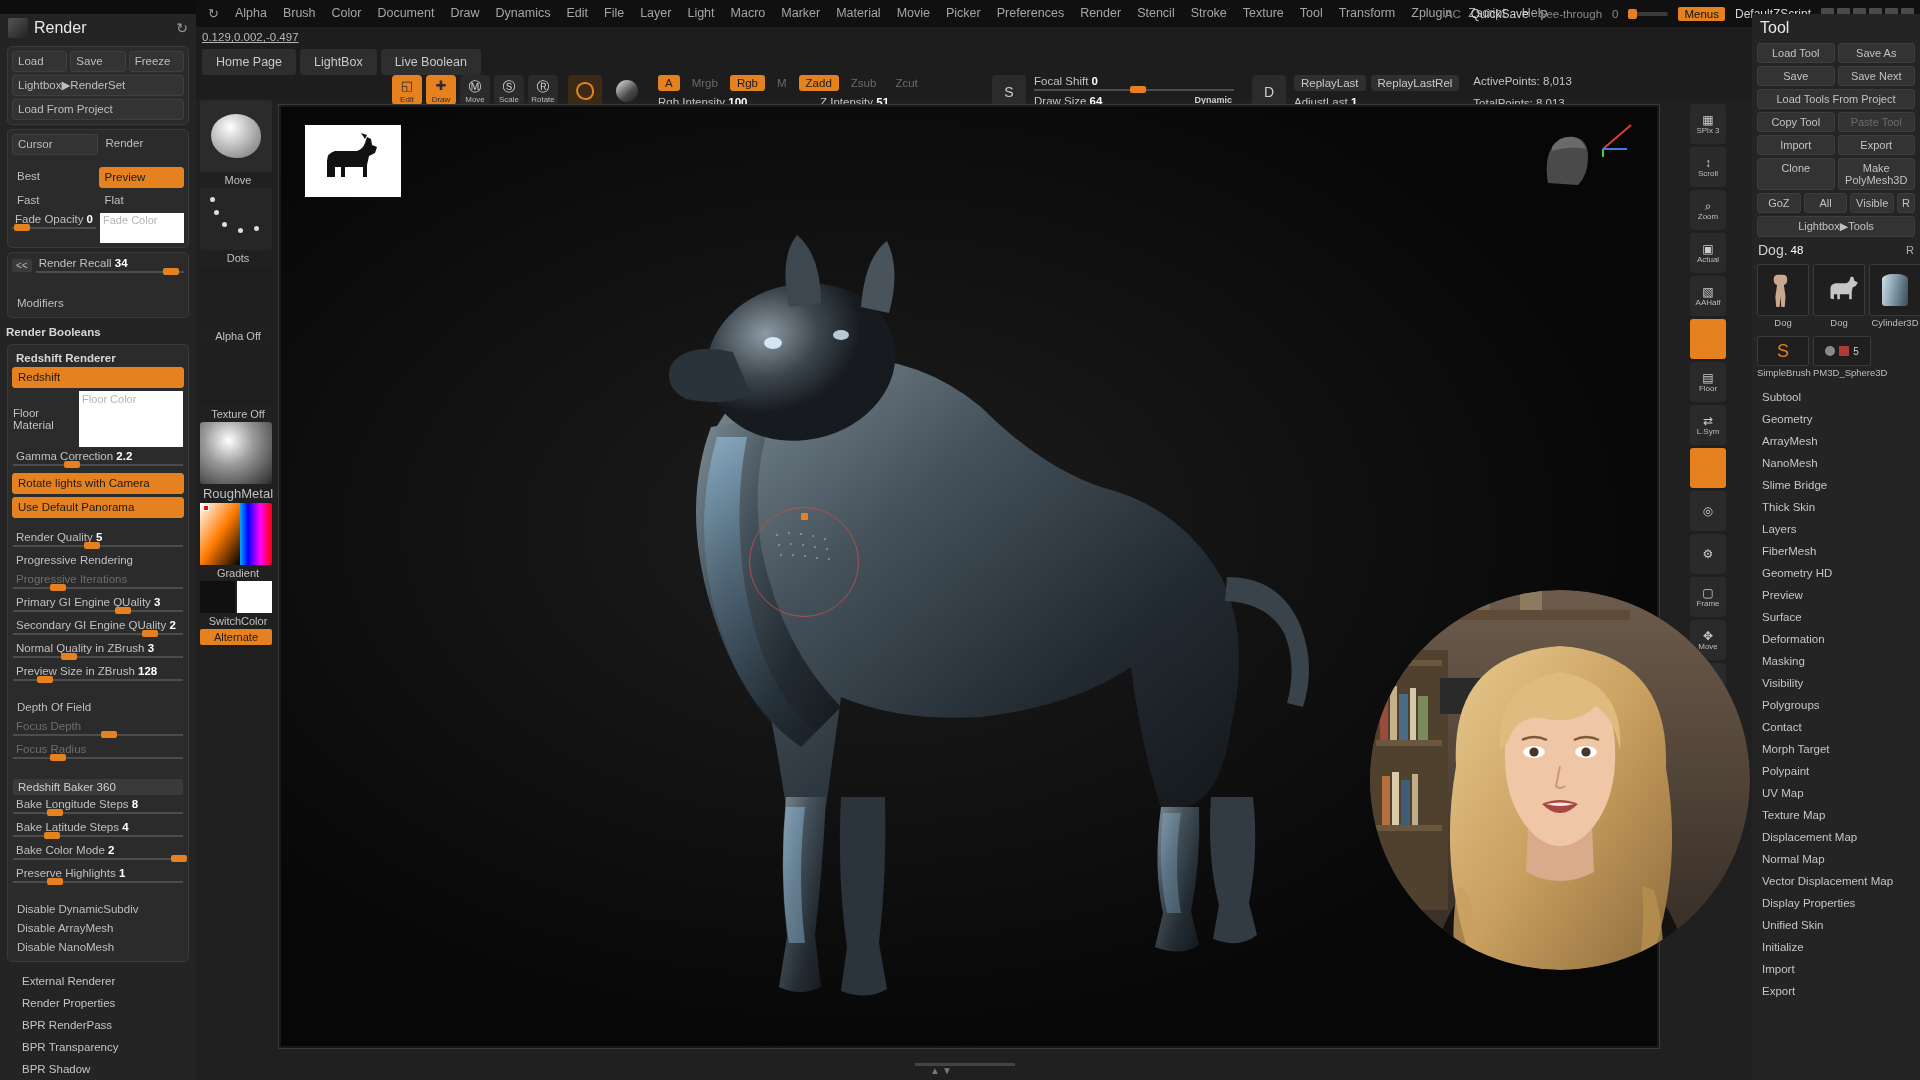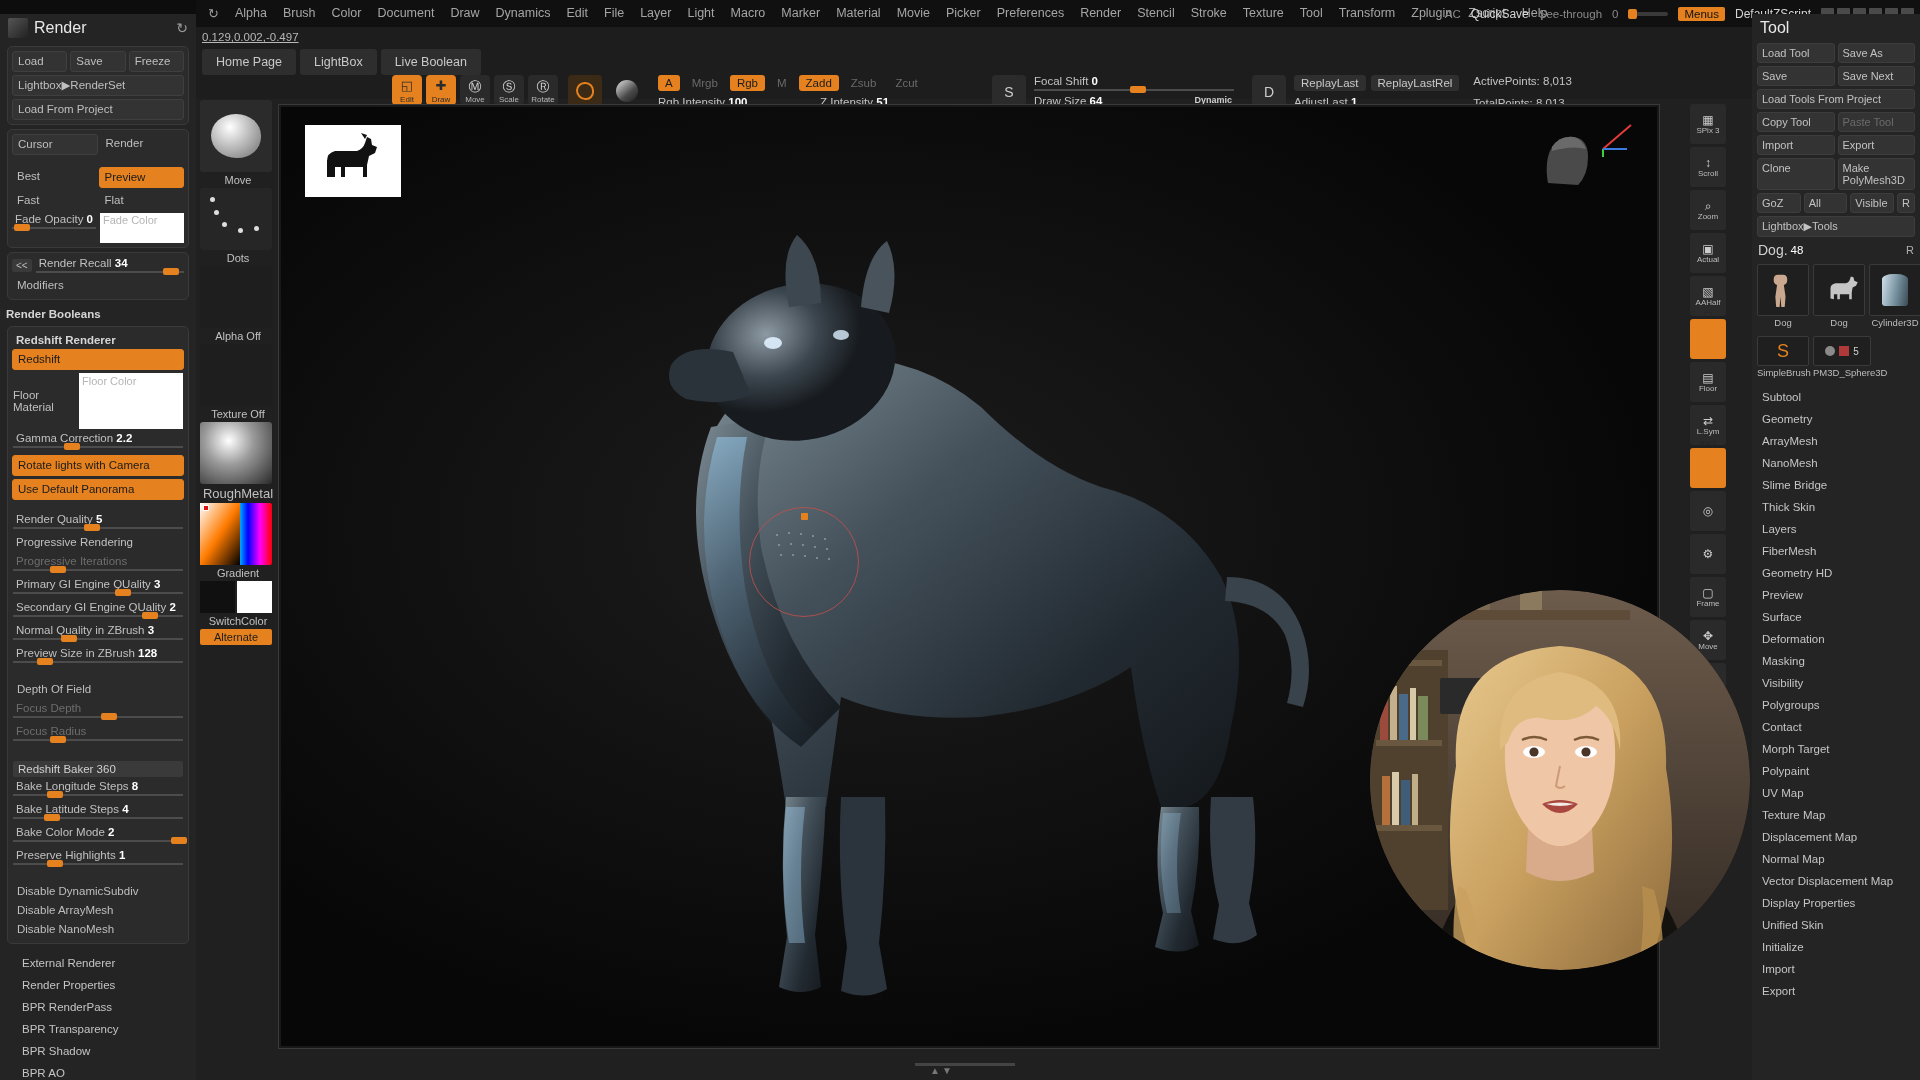--- a/index.html
+++ b/index.html
@@ -92,21 +92,21 @@
   .shelf-btn .sc { font-size:8px; color:#bdbdbd; }
   .shelf-btn.on .sc { color:#2a2a2a;margin-top:40px; }
   .shelf-btn .sg { font-size:12px; color:#ccc; line-height:12px;}
   .shelf-btn.on .sg { color:#242424; }
 
   
   .rightpanel { position:absolute; left:1752px; top:14px; width:168px; height:1066px; background:#242424; }
   .rp-head { font-size:16px; color:#e8e8e8; padding:5px 8px 6px 8px; }
   .rp-row { display:flex; gap:3px; padding:0 5px 3px 5px; }
   .rp-btn { flex:1; background:#333; border:1px solid #3d3d3d; border-radius:3px; font-size:11px;
-    color:#c2c2c2; padding:3px 4px; text-align:left; }
+    color:#c2c2c2; padding:3px 4px; text-align:center; }
   .rp-btn.dim { color:#6b6b6b; }
   .rp-btn.full { flex:none; width:100%; }
   .rp-tools { display:flex; gap:4px; padding:4px 5px; }
   .rp-tool { width:52px; }
   .rp-tool .sw { width:52px; height:52px; background:#2c2c2c; border:1px solid #3a3a3a; border-radius:2px;}
   .rp-tool .nm { font-size:9.5px; color:#bdbdbd; text-align:center; padding-top:1px;}
   .rp-list { padding-top:4px; }
   .rp-item { font-size:11.5px; color:#c5c5c5; padding:5px 10px; }
 
   
@@ -225,21 +225,21 @@
       <div style="display:flex;gap:4px;align-items:center">
         <span style="background:#3a3a3a;border-radius:2px;font-size:10px;color:#bbb;padding:1px 4px">&lt;&lt;</span>
         <div style="flex:1">
           <div class="slider-lbl"><span>Render Recall</span>
             <b>34</b></div>
           <div class="slider-track">
               <i class="slider-knob" style="left:86%"></i>
             </div>
         </div>
       </div>
-      <div class="btn ghost" style="margin-top:3px">Modifiers</div>
+      <div class="btn ghost" style="margin-top:21px">Modifiers</div>
     </div>
 
     <div class="sect-title">Render Booleans</div>
 
     <div class="group">
       <div class="sub-title">Redshift Renderer</div>
       <div class="btn on wide">Redshift</div>
 
       <div class="floorwrap">
         <span class="floorlabel">Floor Material</span>

